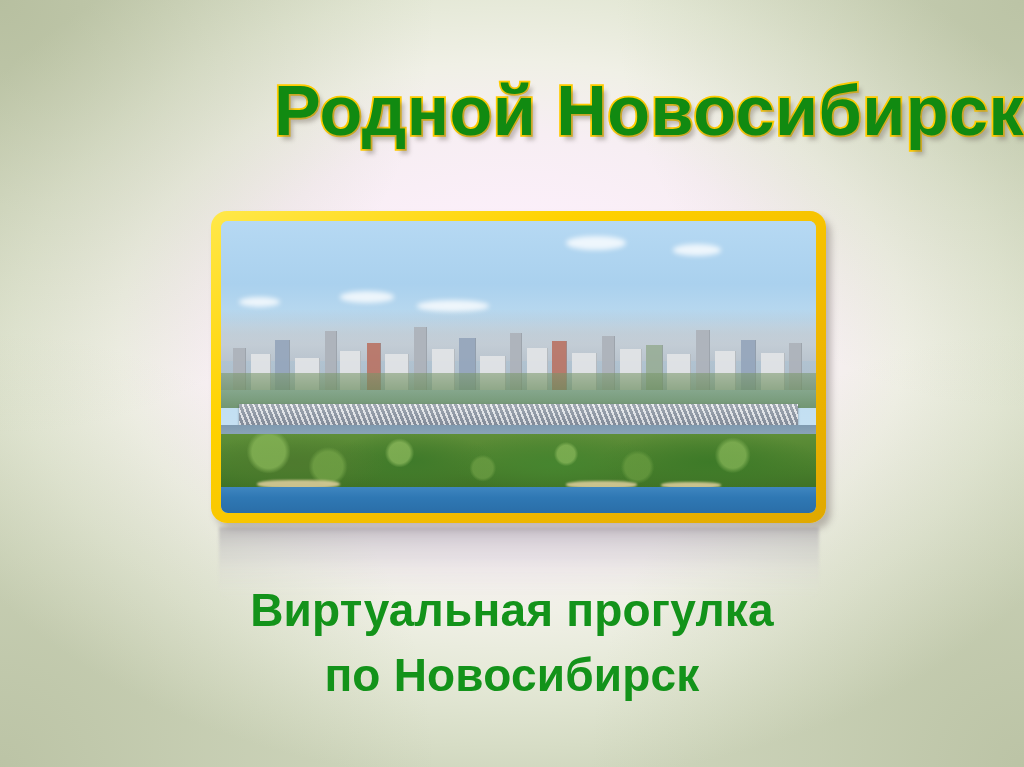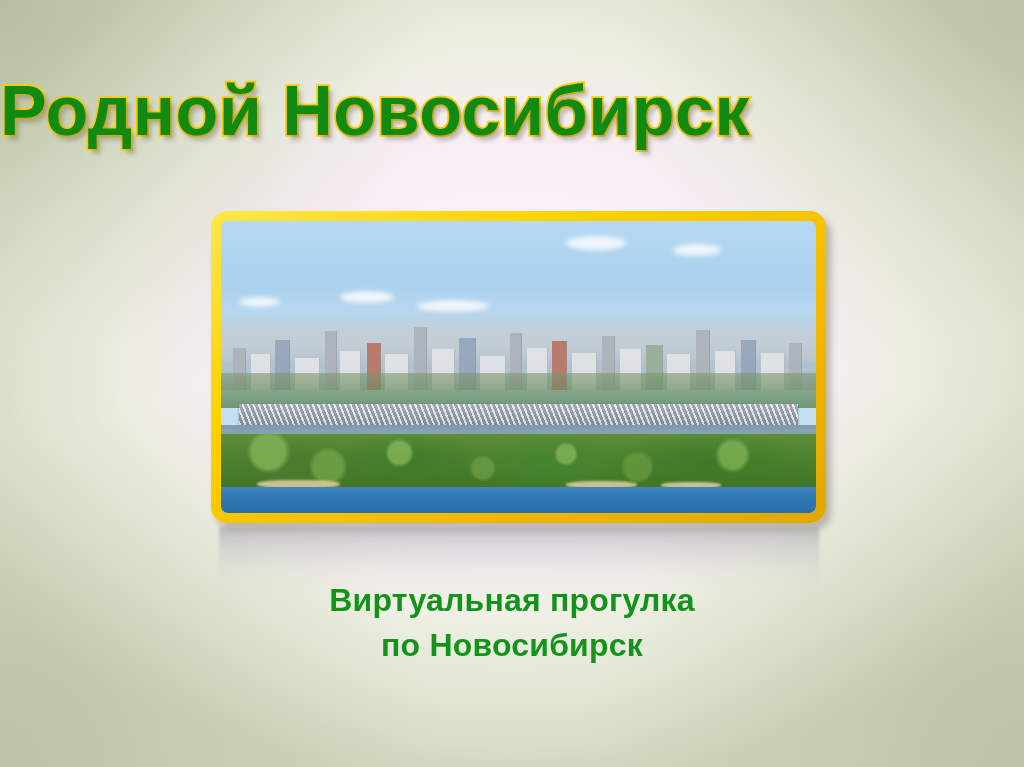--- a/index.html
+++ b/index.html
@@ -39,21 +39,21 @@
       radial-gradient(circle at 0% 100%, rgba(150,160,120,0.34) 0%, rgba(150,160,120,0.16) 16%, rgba(150,160,120,0) 34%),
       radial-gradient(circle at 100% 100%, rgba(150,160,120,0.34) 0%, rgba(150,160,120,0.16) 16%, rgba(150,160,120,0) 34%);
   }
 
   
   .title {
     position: absolute;
     top: 76px;
     left: 0;
     width: 1024px;
-    text-align: left;
+    text-align: right;
     font-size: 70px;
     font-weight: bold;
     line-height: 1.0;
     letter-spacing: 0.5px;
     color: #118a11;
     white-space: nowrap;
     -webkit-text-stroke: 3.5px #ffcc00;
     paint-order: stroke fill;
     text-shadow:
       4px 5px 4px rgba(120,110,100,0.42);
@@ -199,21 +199,21 @@
     pointer-events: none;
   }
 
   
   .subtitle {
     position: absolute;
     left: 0;
     top: 578px;
     width: 1024px;
     text-align: center;
-    font-size: 32px;
+    font-size: 46px;
     font-weight: bold;
     line-height: 1.42;
     color: #13931a;
     letter-spacing: 0.2px;
   }
   .subtitle .line { display: block; }
 </style>
 </head>
 <body>
 

